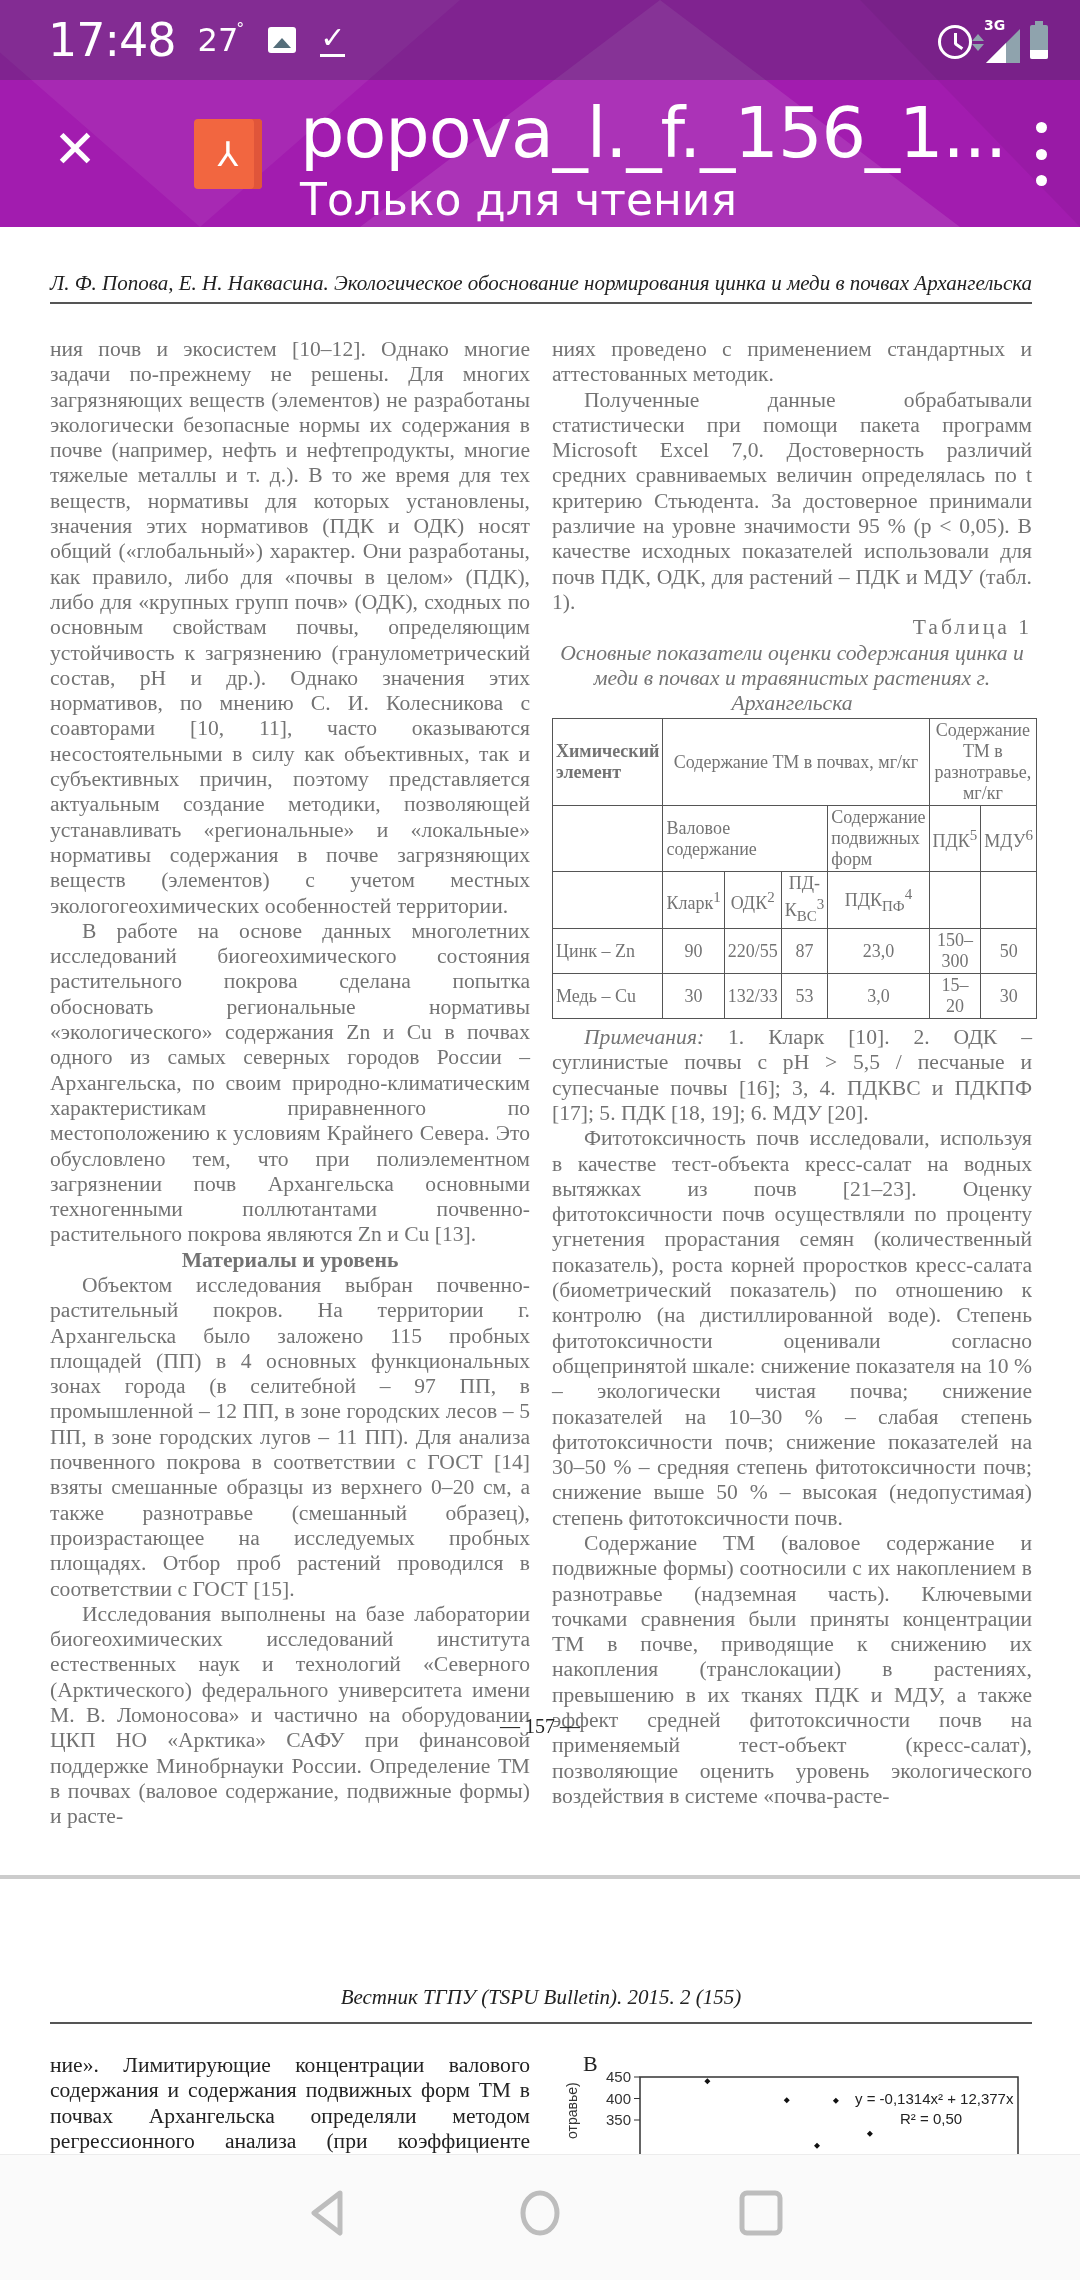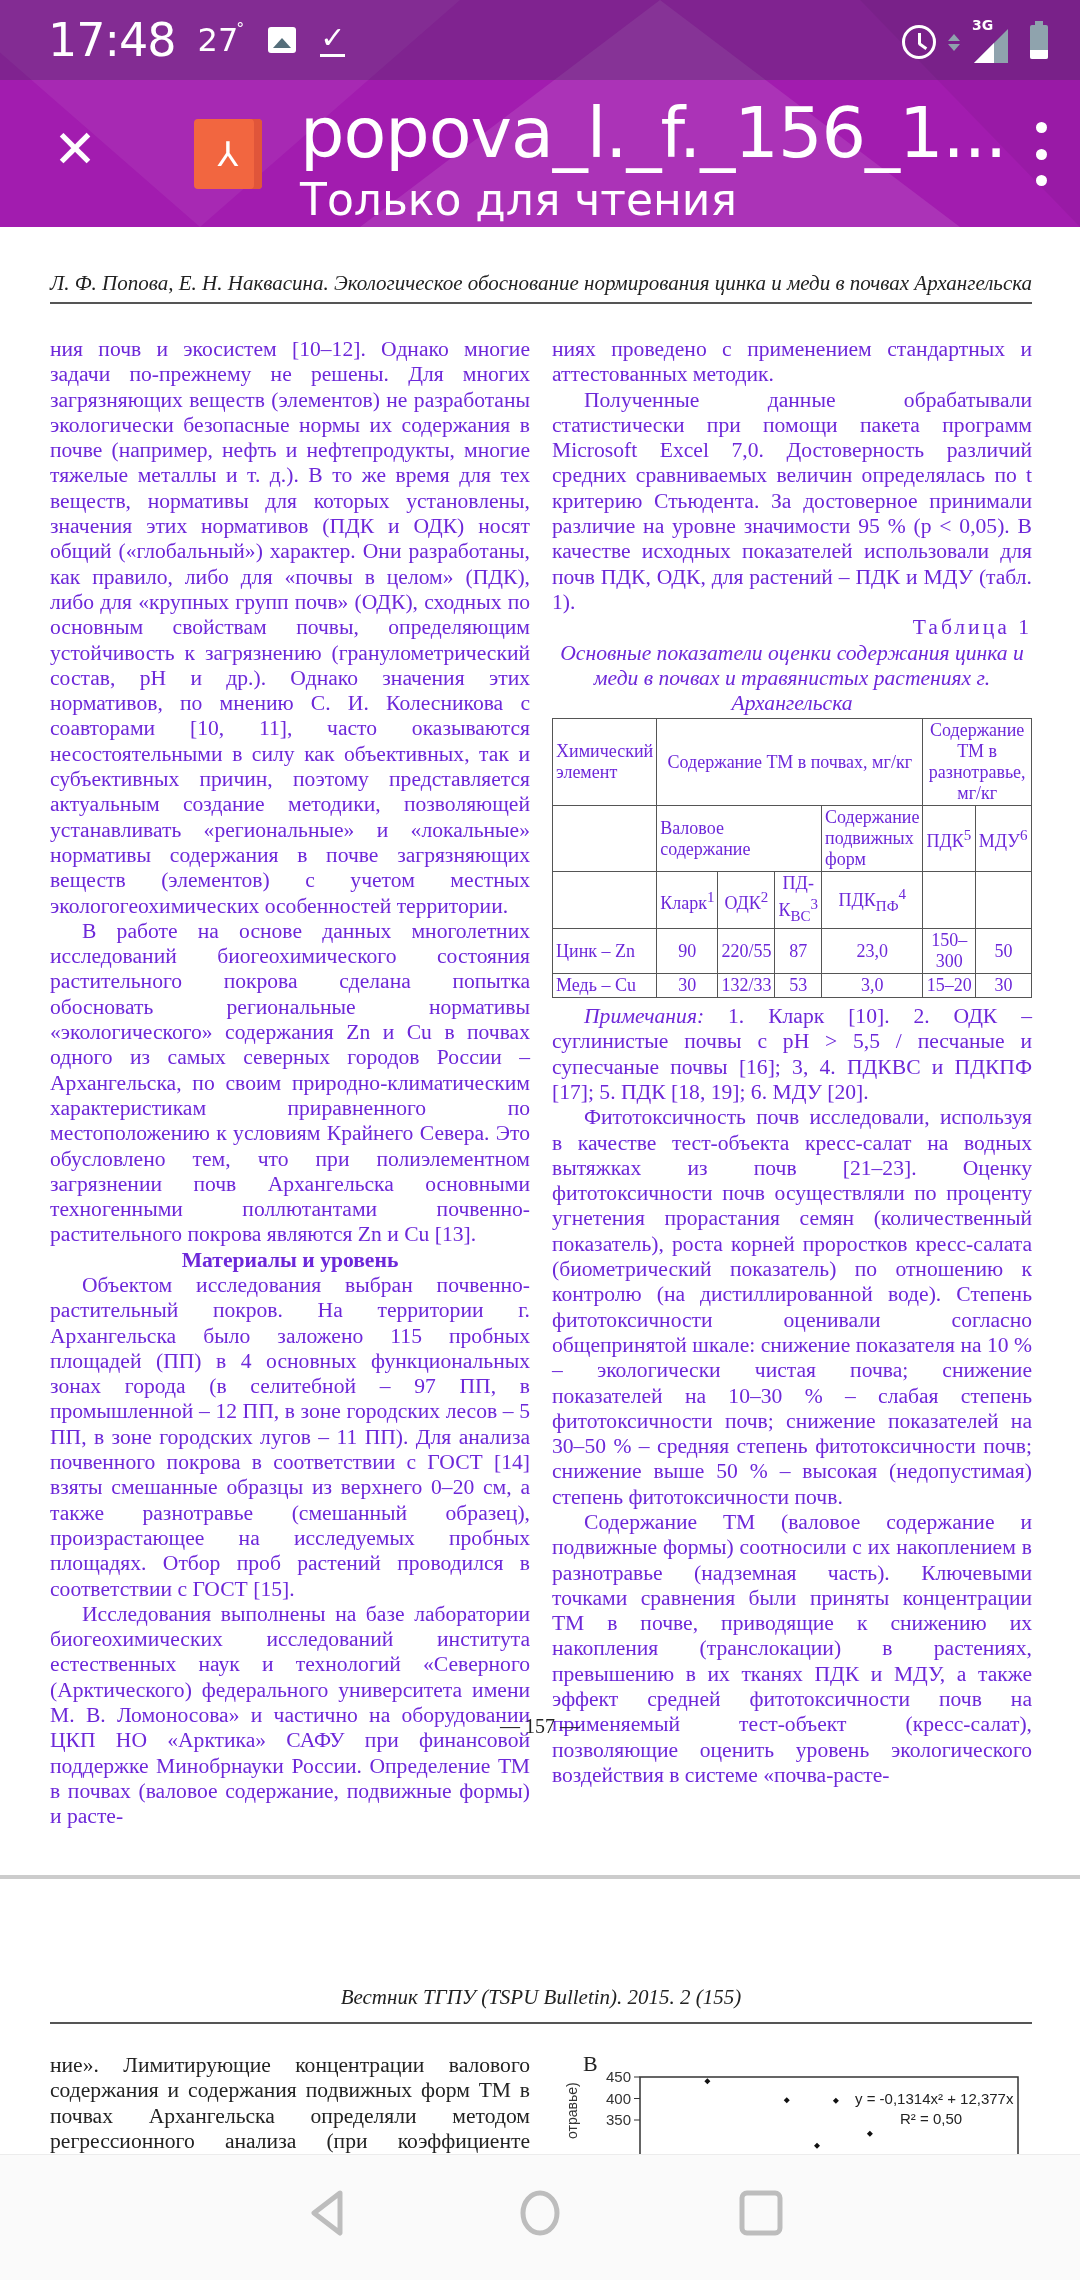--- a/index.html
+++ b/index.html
@@ -6,21 +6,21 @@
   body { width:1080px; height:2280px; position:relative; overflow:hidden; background:#ffffff; font-family:"Liberation Serif", serif; }
   .topbar { position:absolute; left:0; top:0; width:1080px; height:227px; background:#a21caf; overflow:hidden; }
   .statusbar { position:absolute; left:0; top:0; width:1080px; height:80px; background:rgba(40,55,65,0.28); }
   .sb-left { position:absolute; left:48px; top:10px; height:60px; display:flex; align-items:center; color:#fff; font-family:"DejaVu Sans", sans-serif; }
   .sb-time { font-size:46px; letter-spacing:-1px; }
   .sb-temp { font-size:32px; margin-left:22px; position:relative; }
   .sb-temp sup { font-size:16px; position:absolute; top:-2px; right:-6px; }
   .sb-img { width:28px; height:26px; margin-left:30px; background:#fff; border-radius:3px; position:relative; }
   .sb-img::after { content:""; position:absolute; left:5px; bottom:5px; border-left:9px solid transparent; border-right:9px solid transparent; border-bottom:10px solid #546e7a; }
   .sb-check { margin-left:24px; font-size:30px; line-height:1; border-bottom:3px solid #fff; padding-bottom:1px; }
-  .sb-right { position:absolute; right:32px; top:14px; height:56px; display:flex; align-items:center; gap:12px; color:#fff; font-family:"DejaVu Sans", sans-serif; }
+  .sb-right { position:absolute; right:32px; top:14px; height:56px; display:flex; align-items:center; color:#fff; font-family:"DejaVu Sans", sans-serif; }
   .alarm { width:34px; height:34px; border:3px solid #fff; border-radius:50%; position:relative; box-sizing:border-box; }
   .alarm::before { content:""; position:absolute; left:13px; top:5px; width:3px; height:11px; background:#fff; }
   .alarm::after { content:""; position:absolute; left:14px; top:14px; width:9px; height:3px; background:#fff; transform:rotate(35deg); transform-origin:left center; }
   .arrows { display:flex; flex-direction:column; gap:3px; }
   .arrows span { width:0; height:0; border-left:6px solid transparent; border-right:6px solid transparent; }
   .arrows .up { border-bottom:7px solid #8fa3ad; }
   .arrows .dn { border-top:7px solid #8fa3ad; }
   .signal { position:relative; width:36px; height:42px; }
   .signal .bg { position:absolute; right:0; bottom:0; width:0; height:0; border-left:34px solid transparent; border-bottom:34px solid #8fa3ad; }
   .signal .fg { position:absolute; left:2px; bottom:0; width:0; height:0; border-left:20px solid transparent; border-bottom:20px solid #fff; }
@@ -32,21 +32,21 @@
   .close-btn { position:absolute; left:46px; top:40px; width:58px; height:58px; display:flex; align-items:center; justify-content:center; color:#fff; font-family:"DejaVu Sans", sans-serif; font-size:52px; font-weight:300; }
   .pdf-icon { position:absolute; left:194px; top:39px; width:68px; height:70px; background:#f26640; border-radius:4px; box-shadow: inset -8px 0 0 #e0553a; display:flex; align-items:center; justify-content:center; color:#fff; font-size:34px; font-family:"DejaVu Sans", sans-serif; }
   .title { position:absolute; left:300px; top:10px; color:#fff; font-family:"DejaVu Sans", sans-serif; font-size:70px; line-height:86px; white-space:nowrap; letter-spacing:-1px; }
   .subtitle { position:absolute; left:300px; top:92px; color:#fff; font-family:"DejaVu Sans", sans-serif; font-size:44px; line-height:56px; white-space:nowrap; }
   .menu-btn { position:absolute; right:22px; top:42px; width:34px; height:64px; display:flex; flex-direction:column; align-items:center; justify-content:space-between; }
   .menu-btn span { width:11px; height:11px; background:#fff; border-radius:50%; }
 
   .doc { position:absolute; left:0; top:227px; width:1080px; height:1920px; background:#fff; }
   .running-head { position:absolute; left:50px; top:44px; width:982px; font-style:italic; font-size:21px; color:#222; text-align:left; white-space:nowrap; }
   .head-rule { position:absolute; left:50px; top:75px; width:982px; height:2px; background:#555; }
-  .col { position:absolute; top:110px; font-size:21.6px; line-height:25.3px; color:#6d28d9; text-align:justify; hyphens:none; }
+  .col { position:absolute; top:110px; font-size:21.6px; line-height:25.3px; color:#737373; text-align:justify; hyphens:none; }
   .col.left { left:50px; width:480px; }
   .col.right { left:552px; width:480px; }
   .col p { margin:0; }
   .col p.ind { text-indent:32px; }
   .sect { text-align:center; font-weight:bold; margin:0; }
   .tabnum { text-align:right; letter-spacing:3px; margin:0; }
   .tabcap { text-align:center; font-style:italic; margin:0; }
   table.t1 { border-collapse:collapse; width:480px; font-size:18px; line-height:21px; margin:2px 0 6px 0; }
   table.t1 td { border:1.5px solid #555; padding:1px 3px; vertical-align:middle; }
   table.t1 td.c { text-align:center; }
@@ -122,21 +122,21 @@
 
   <div class="col right">
     <p>ниях проведено с применением стандартных и аттестованных методик.</p>
     <p class="ind">Полученные данные обрабатывали статистически при помощи пакета программ Microsoft Excel 7,0. Достоверность различий средних сравниваемых величин определялась по t критерию Стьюдента. За достоверное принимали различие на уровне значимости 95 % (p &lt; 0,05). В качестве исходных показателей использовали для почв ПДК, ОДК, для растений – ПДК и МДУ (табл. 1).</p>
     <p class="tabnum">Таблица 1</p>
     <p class="tabcap">Основные показатели оценки содержания цинка и меди в почвах и травянистых растениях г. Архангельска</p>
 
     <table class="t1">
       <tbody>
           <tr>
-        <td style="width:60px;">Химический элемент</td>
+        <td style="width:60px;font-weight:bold;">Химический элемент</td>
         <td class="c" colspan="4">Содержание ТМ в почвах, мг/кг</td>
         <td class="c" colspan="2">Содержание ТМ в разнотравье, мг/кг</td>
       </tr>
       <tr>
         <td></td>
         <td colspan="3">Валовое содержание</td>
         <td style="width:70px;">Содержание подвижных форм</td>
         <td><span>ПДК</span><sup>5</sup></td>
         <td><span>МДУ</span><sup>6</sup></td>
       </tr>

